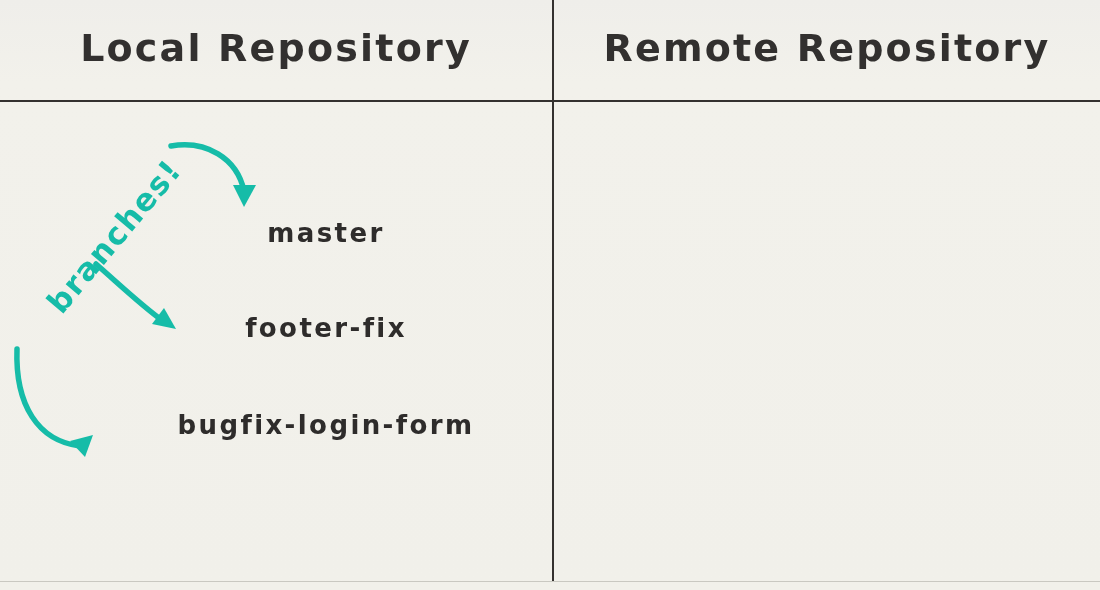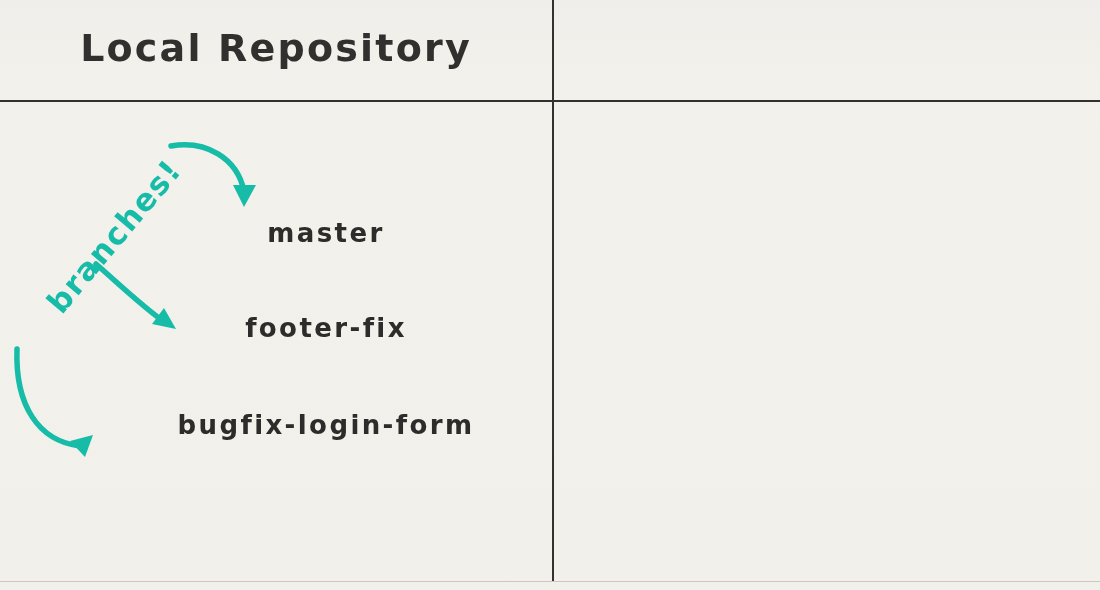--- a/index.html
+++ b/index.html
@@ -104,20 +104,21 @@
     pointer-events: none;
   }
 </style>
 </head>
 <body>
 
 <div id="stage">
 
   <div class="col-head" id="head-local">Local Repository</div>
 
+  <div class="col-head" id="head-remote">Remote Repository</div>
 
   <div class="divider-h"></div>
   <div class="divider-v"></div>
   <div class="divider-bottom"></div>
 
   <div id="annot-branches">branches!</div>
 
   <svg id="arrows" viewBox="0 0 1100 590">
     <g fill="none" stroke="#16bca8" stroke-width="5.5" stroke-linecap="round">
 

